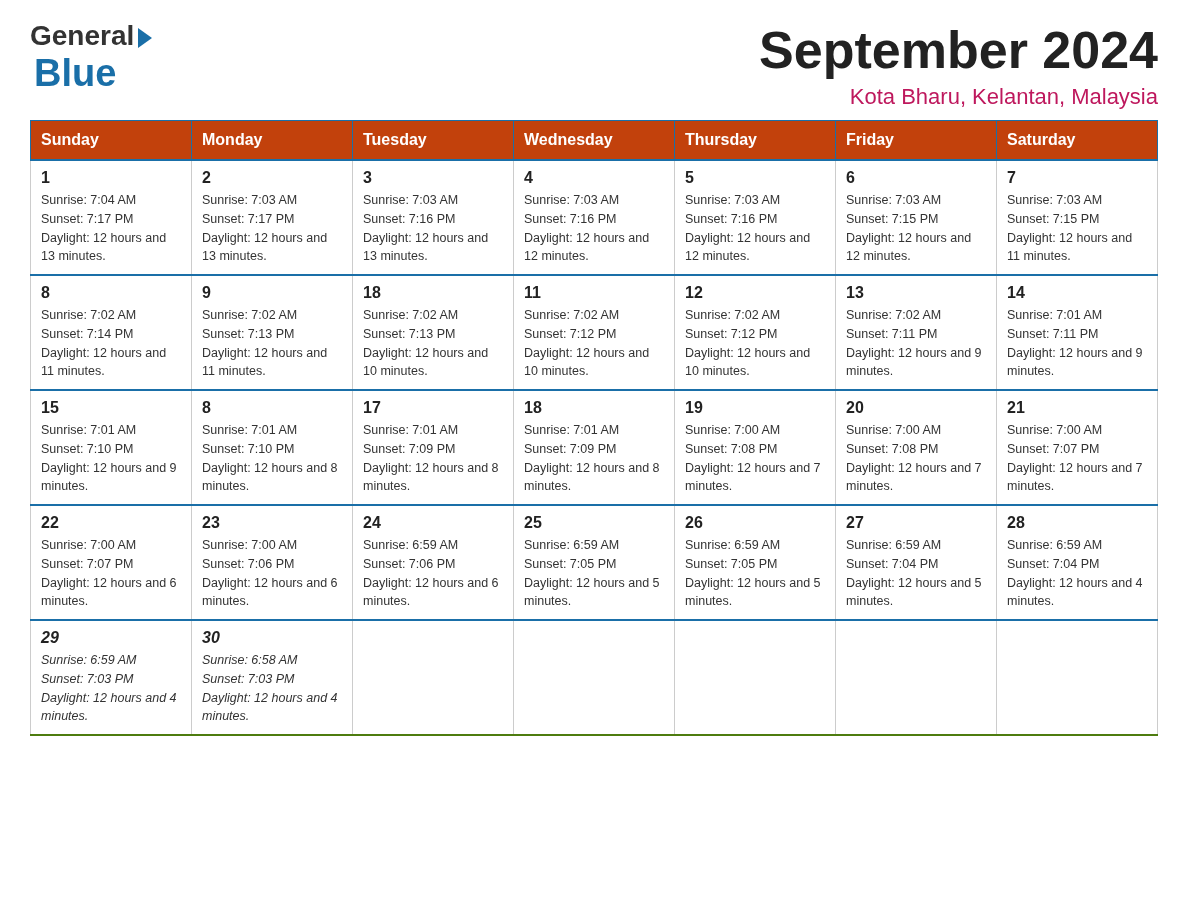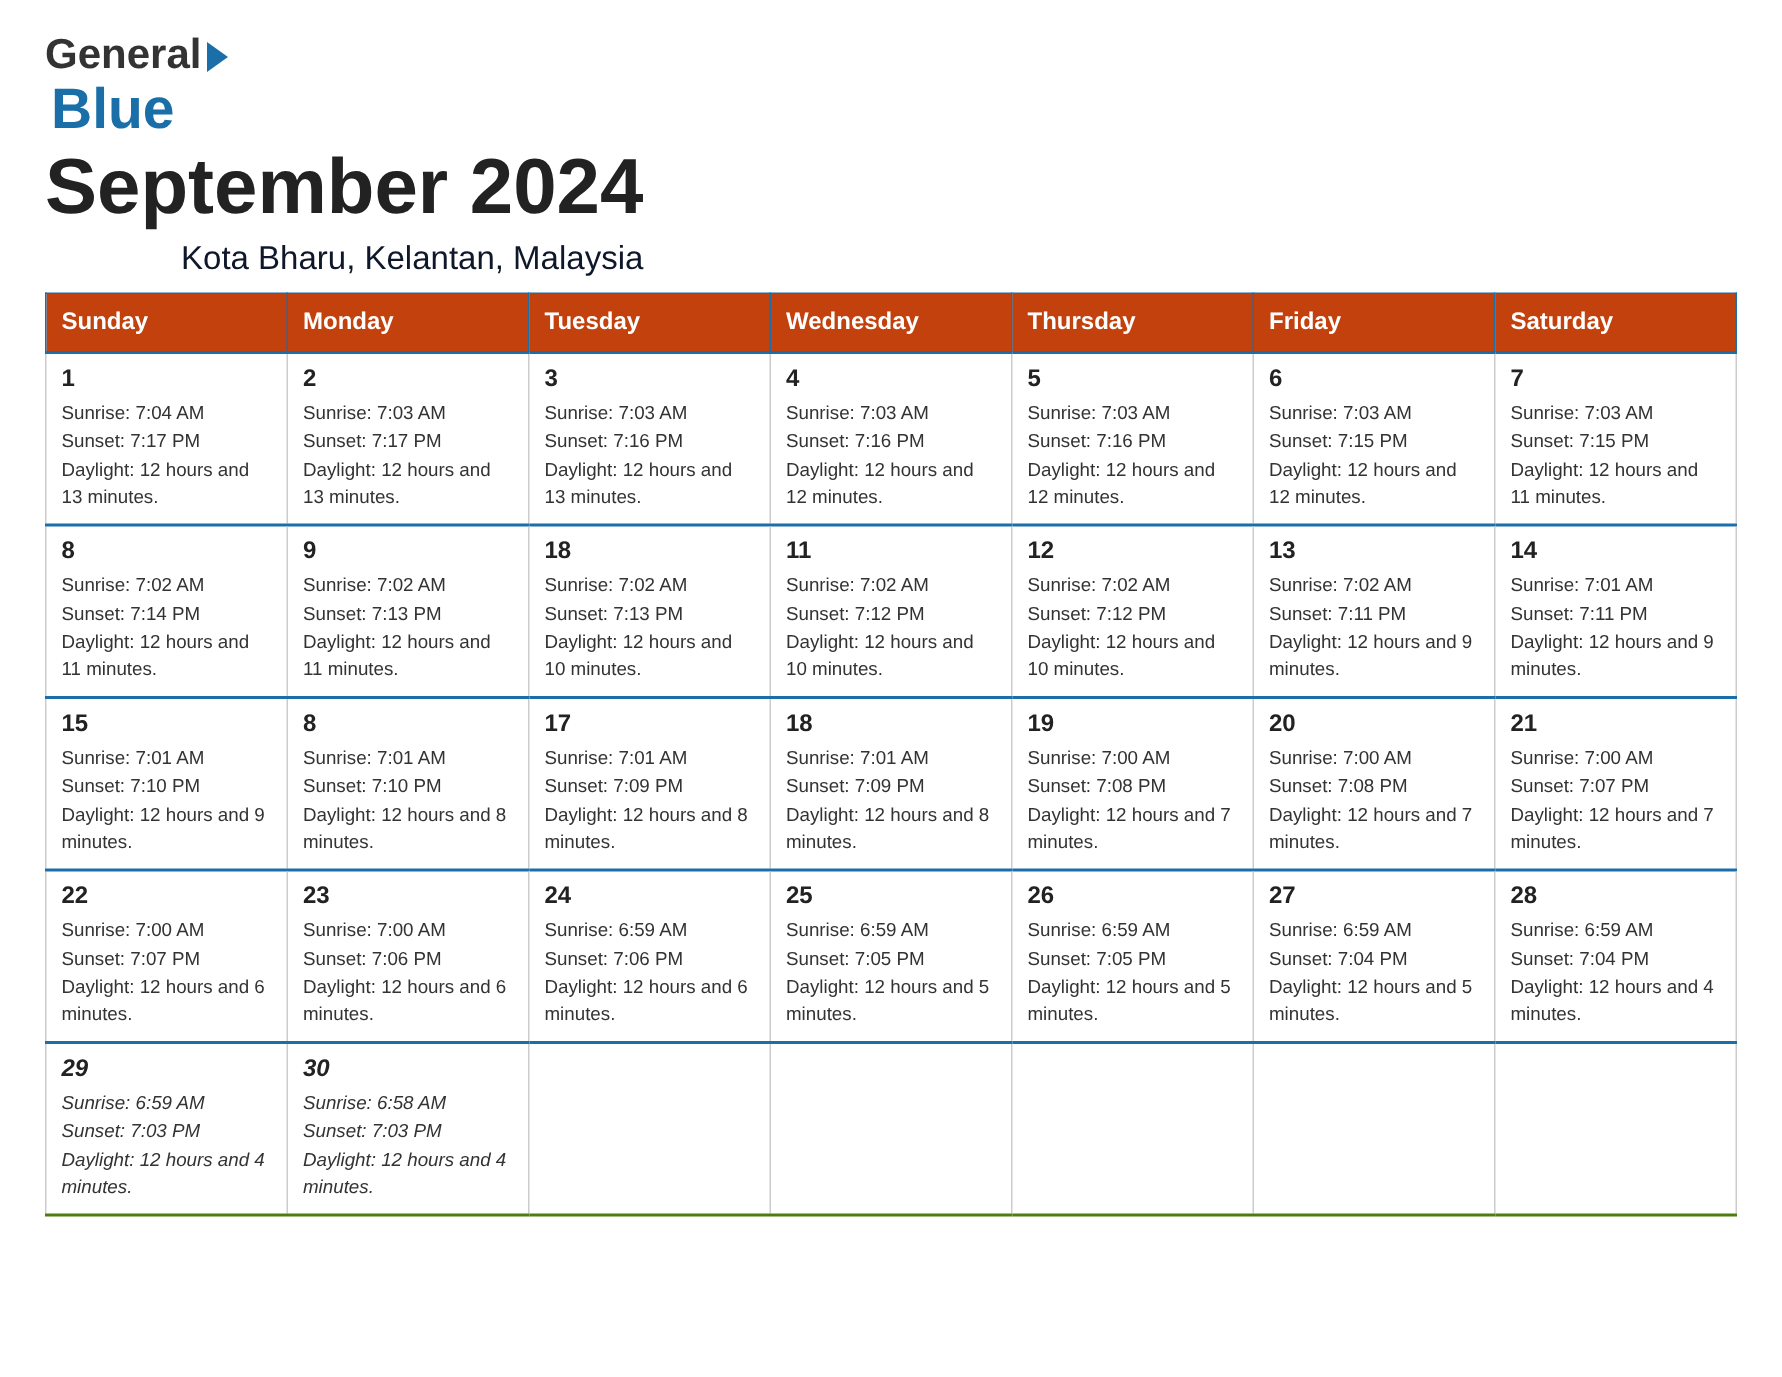--- a/index.html
+++ b/index.html
@@ -8,21 +8,20 @@
       background: #fff;
       padding: 20px 30px;
       width: 1188px;
       min-height: 918px;
     }
     .header {
       display: flex;
       justify-content: space-between;
       align-items: flex-start;
       margin-bottom: 10px;
-      flex-direction: column;
     }
     .logo {
       display: flex;
       flex-direction: column;
       align-items: flex-start;
     }
     .logo-top {
       display: flex;
       align-items: center;
     }
@@ -49,21 +48,21 @@
     .title-section {
       text-align: right;
     }
     .calendar-title {
       font-size: 52px;
       font-weight: bold;
       color: #222;
     }
     .calendar-subtitle {
       font-size: 22px;
-      color: #0f172a;
+      color: #be185d;
       margin-top: 4px;
     }
     .calendar-table {
       width: 100%;
       border-collapse: collapse;
       margin-top: 10px;
     }
     .calendar-table th {
       background-color: #c2410c;
       color: #fff;

